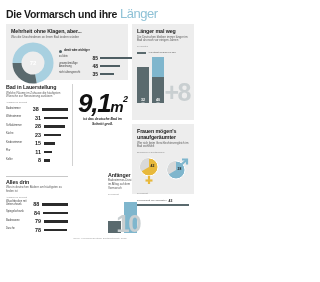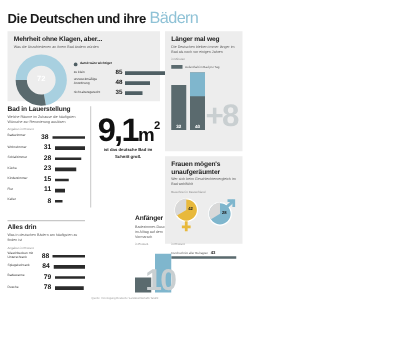--- a/index.html
+++ b/index.html
@@ -84,22 +84,22 @@
   .footer { font-size:2.2px; color:#9a9a9a; text-align:center; padding:2px 6px 3px 6px;}
   .vdiv { width:1px; background:#d2d2d2; }
 </style>
 </head>
 <body>
 
 <div class="page">
 
   <div class="header">
     <div class="title">
-      <span>Die Deutschen und ihre</span>
-      <span class="light">Bädern</span>
+      <span>Die Vormarsch und ihre</span>
+      <span class="light">Länger</span>
     </div>
   </div>
 
   <div class="cols">
 
     <div class="colL">
 
       <div class="panel" style="height:56px;">
         <div class="panel-title">Mehrheit ohne Klagen, aber...</div>
         <div class="panel-sub">Was die Unzufriedenen an ihrem Bad ändern würden</div>
@@ -175,21 +175,21 @@
           </div>
           <div class="listrow">
             <span class="lbl">Keller</span>
             <span class="val">8</span>
             <span class="bar" style="width:6px"></span>
           </div>
         </div>
 
         <div class="vdiv"></div>
 
-        <div class="hero" style="width:54px; padding-top:8px;">
+        <div class="hero" style="width:54px; padding-top:8px;font-style:italic;">
           <div class="num"><span>9,1</span><small>m</small><sup>2</sup></div>
           <div class="cap">ist das deutsche Bad im Schnitt groß.</div>
         </div>
       </div>
 
       <div style="display:flex; gap:20px; margin-top:6px;">
         <div style="width:62px;">
           <div class="rule" style="margin-bottom:2px;"></div>
           <div class="panel-title">Alles drin</div>
           <div class="panel-sub">Was in deutschen Bädern am häufigsten zu finden ist</div>

